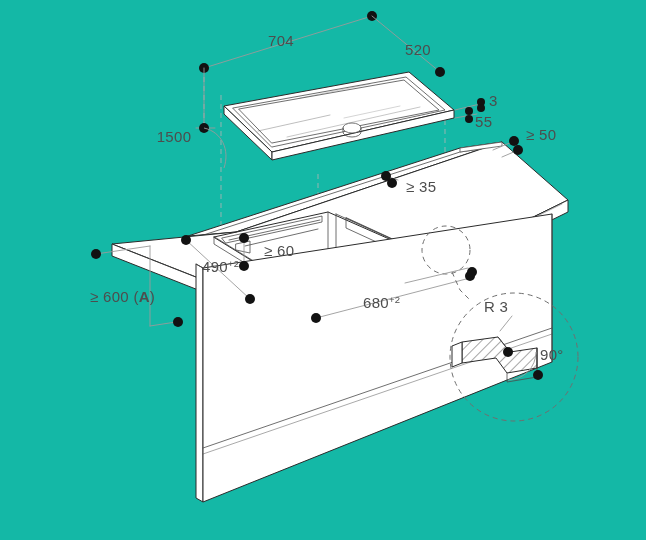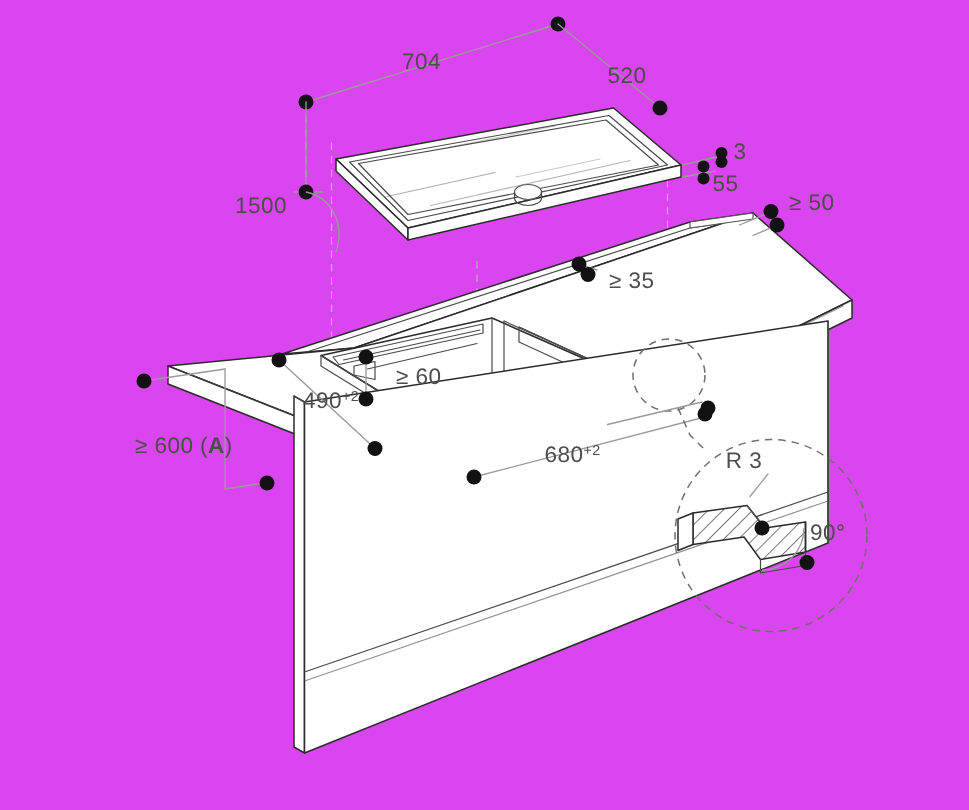--- a/index.html
+++ b/index.html
@@ -10,21 +10,21 @@
   body {
     width: 646px;
     height: 540px;
     font-family: "Liberation Sans", sans-serif;
     overflow: hidden;
   }
   #drawing-root {
     position: relative;
     width: 646px;
     height: 540px;
-    background: #d946ef;
+    background: #14b8a6;
   }
   svg#tech-drawing {
     display: block;
     width: 646px;
     height: 540px;
   }
   .solid-line {
     fill: none;
     stroke: #2b2b2b;
     stroke-width: 1;

